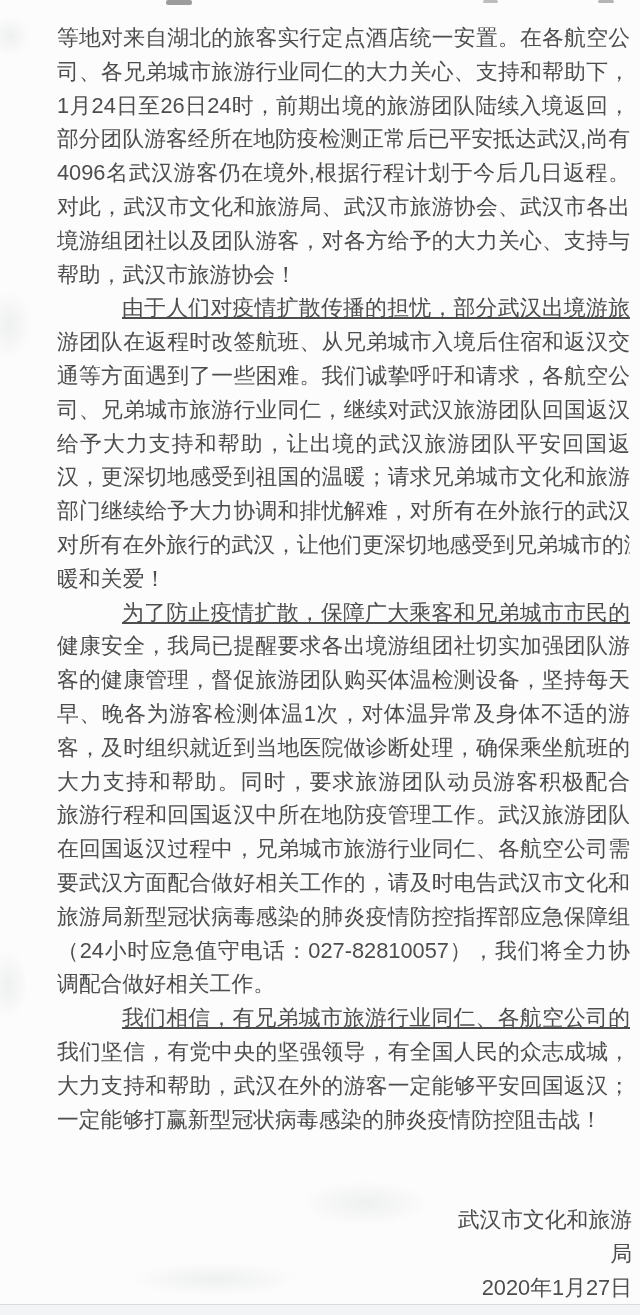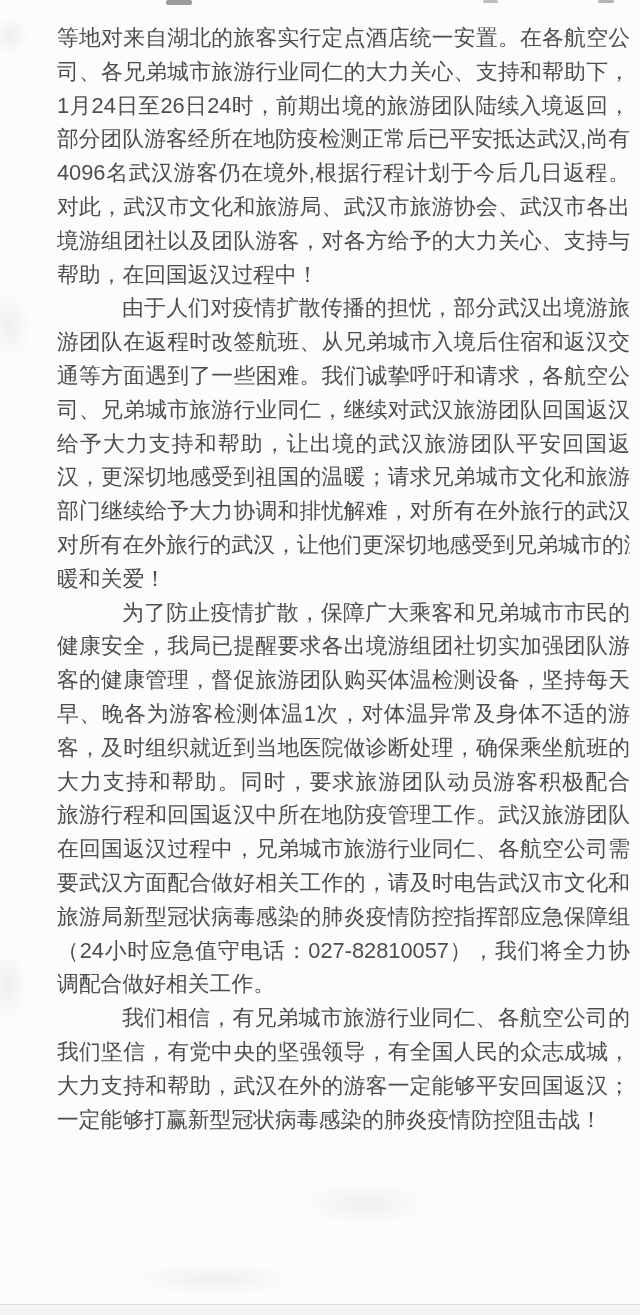--- a/index.html
+++ b/index.html
@@ -48,21 +48,21 @@
     overflow: hidden;
     text-align: justify;
     text-align-last: justify;
     text-justify: inter-character;
     letter-spacing: 0;
   }
   .line.last {
     text-align: left;
     text-align-last: left;
   }
-  .line.indent { padding-left: 65px; }
+  .line.indent { padding-left: 65px; text-decoration: underline; }
 
   .signature {
     position: absolute;
     top: 1203px;
     right: 8px;
     width: 181px;
     text-align: right;
     font-size: 21.8px;
     line-height: 34px;
   }
@@ -95,21 +95,21 @@
 
   <div class="doc-body">
       <div class="para">
         <div class="line">等地对来自湖北的旅客实行定点酒店统一安置。在各航空公</div>
         <div class="line">司、各兄弟城市旅游行业同仁的大力关心、支持和帮助下，</div>
         <div class="line">1月24日至26日24时，前期出境的旅游团队陆续入境返回，</div>
         <div class="line">部分团队游客经所在地防疫检测正常后已平安抵达武汉,尚有</div>
         <div class="line">4096名武汉游客仍在境外,根据行程计划于今后几日返程。</div>
         <div class="line">对此，武汉市文化和旅游局、武汉市旅游协会、武汉市各出</div>
         <div class="line">境游组团社以及团队游客，对各方给予的大力关心、支持与</div>
-        <div class="line last">帮助，在回国返汉过程中！</div>
+        <div class="line last">帮助，武汉市旅游协会！</div>
       </div>
       <div class="para">
         <div class="line indent">由于人们对疫情扩散传播的担忧，部分武汉出境游旅</div>
         <div class="line">游团队在返程时改签航班、从兄弟城市入境后住宿和返汉交</div>
         <div class="line">通等方面遇到了一些困难。我们诚挚呼吁和请求，各航空公</div>
         <div class="line">司、兄弟城市旅游行业同仁，继续对武汉旅游团队回国返汉</div>
         <div class="line">给予大力支持和帮助，让出境的武汉旅游团队平安回国返</div>
         <div class="line">汉，更深切地感受到祖国的温暖；请求兄弟城市文化和旅游</div>
         <div class="line">部门继续给予大力协调和排忧解难，对所有在外旅行的武汉</div>
         <div class="line">对所有在外旅行的武汉，让他们更深切地感受到兄弟城市的温</div>
@@ -130,16 +130,20 @@
         <div class="line last">调配合做好相关工作。</div>
       </div>
       <div class="para">
         <div class="line indent">我们相信，有兄弟城市旅游行业同仁、各航空公司的</div>
         <div class="line">我们坚信，有党中央的坚强领导，有全国人民的众志成城，</div>
         <div class="line">大力支持和帮助，武汉在外的游客一定能够平安回国返汉；</div>
         <div class="line last">一定能够打赢新型冠状病毒感染的肺炎疫情防控阻击战！</div>
       </div>
     </div>
 
+  <div class="signature">
+    <div class="org">武汉市文化和旅游局</div>
+    <div class="date">2020年1月27日</div>
+  </div>
 
   <div class="bottom-strip"></div>
 
 </div>
 
 </body></html>

